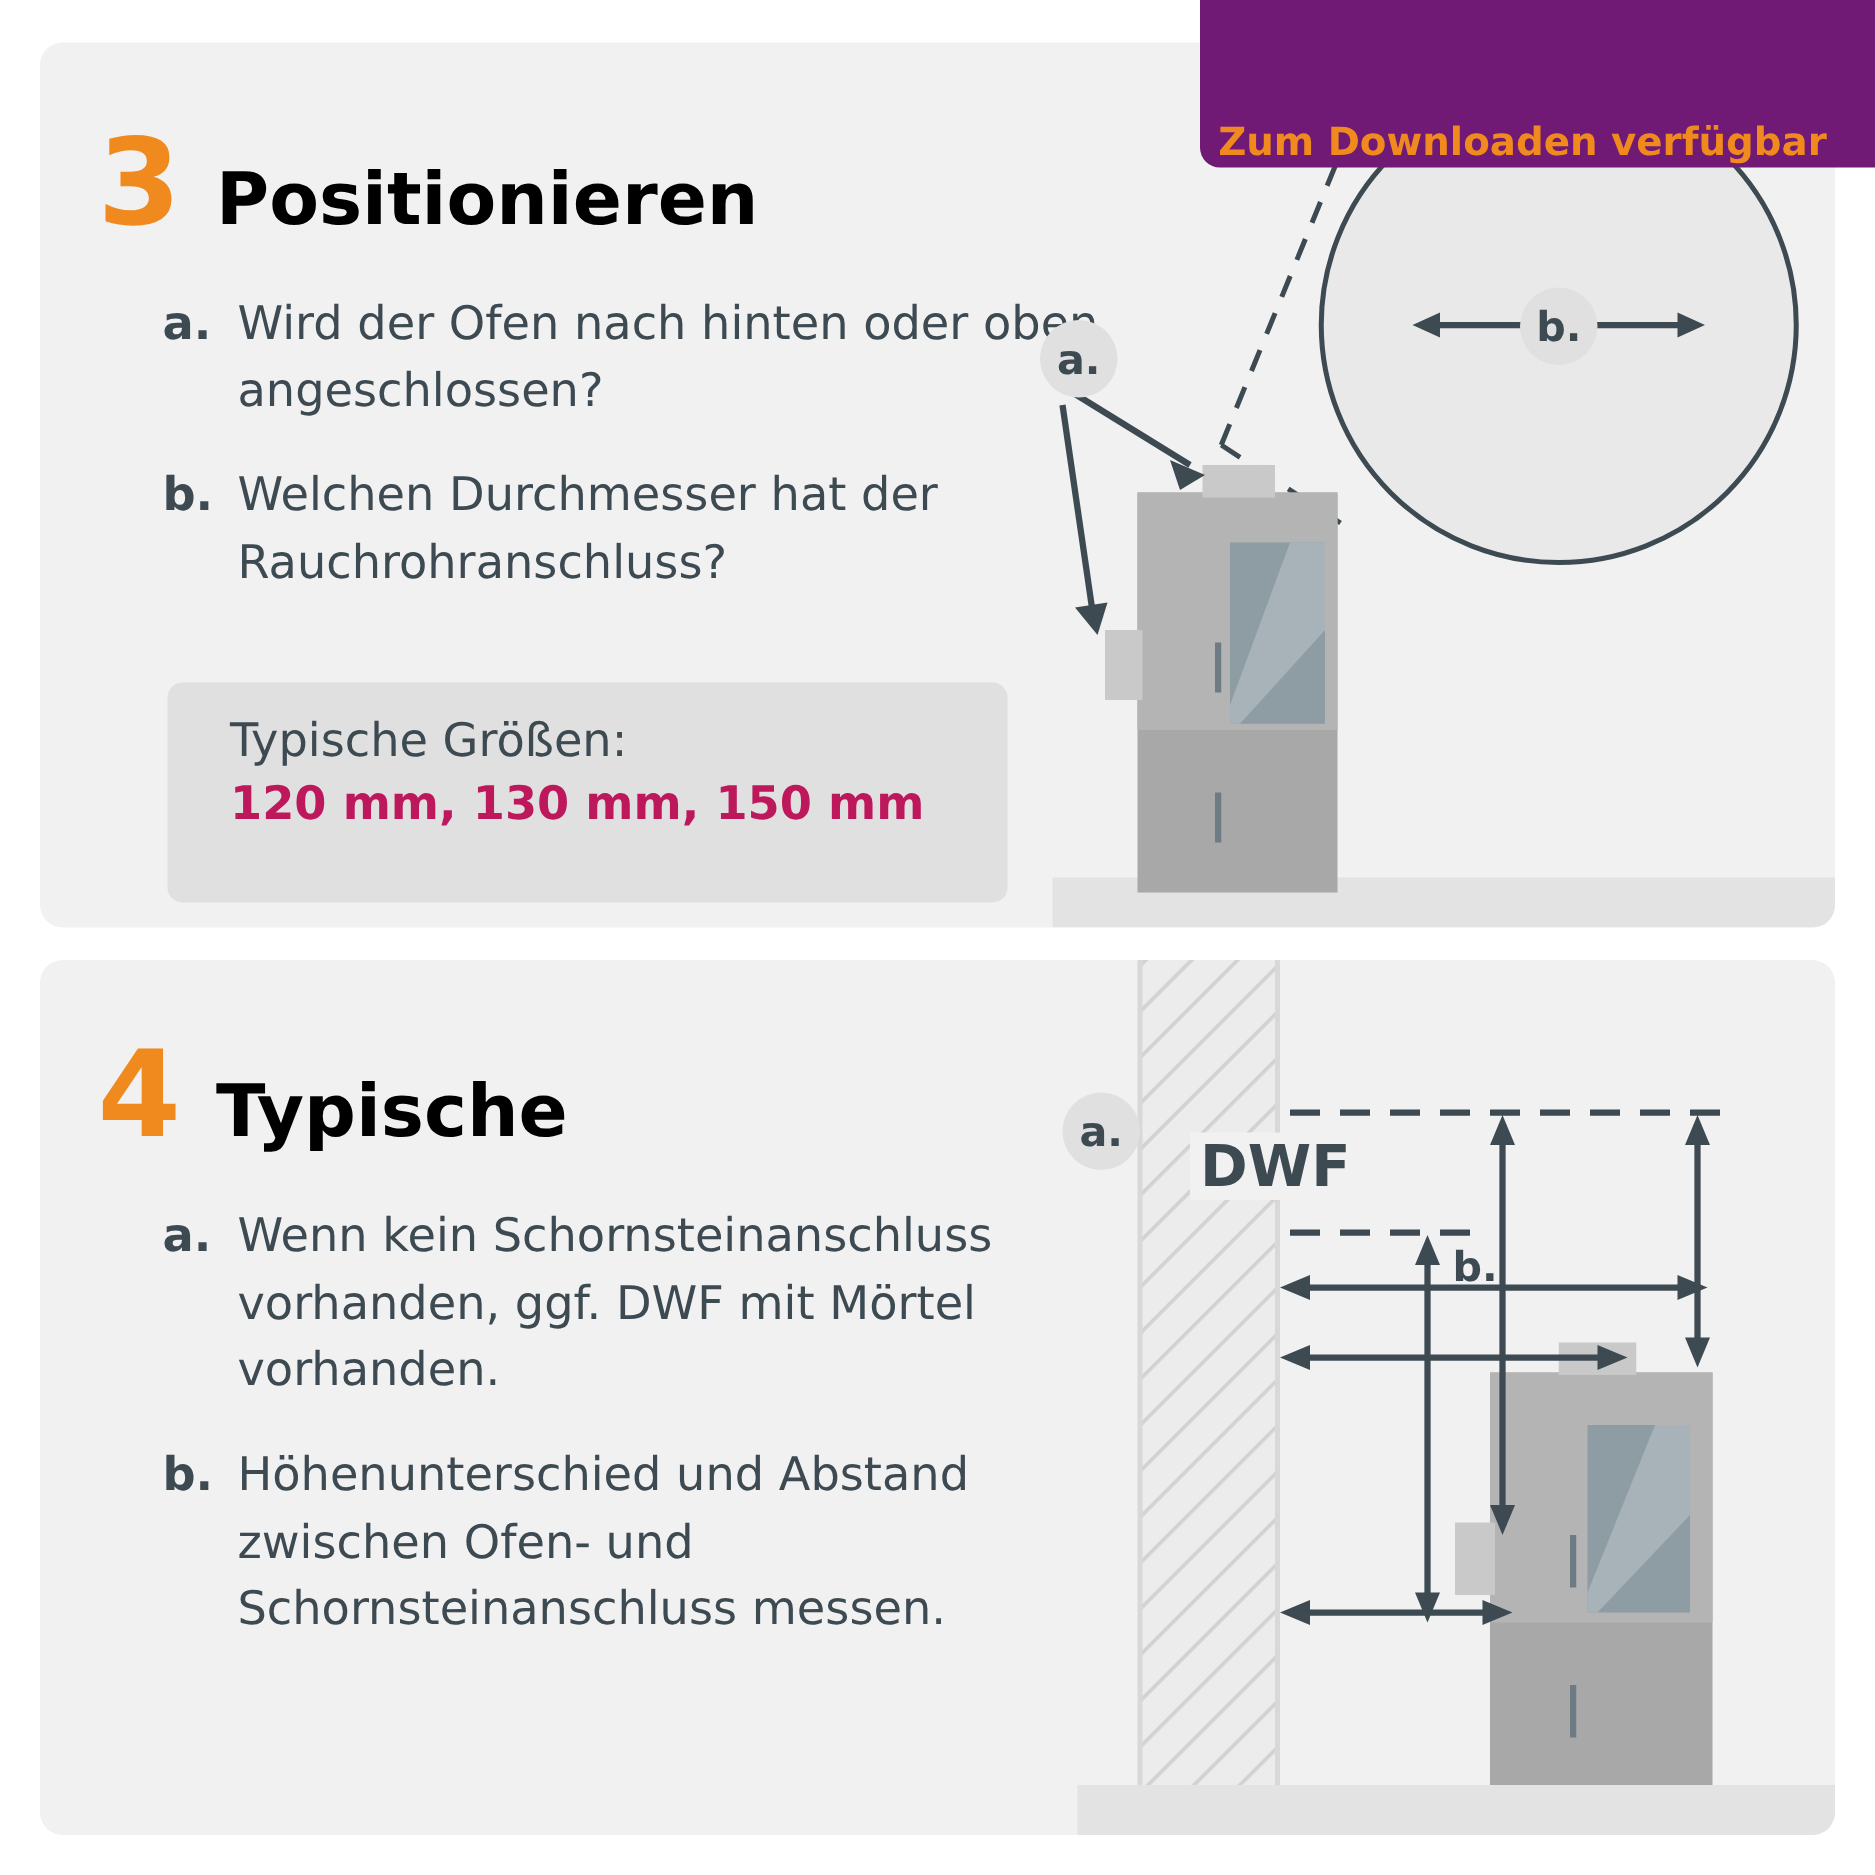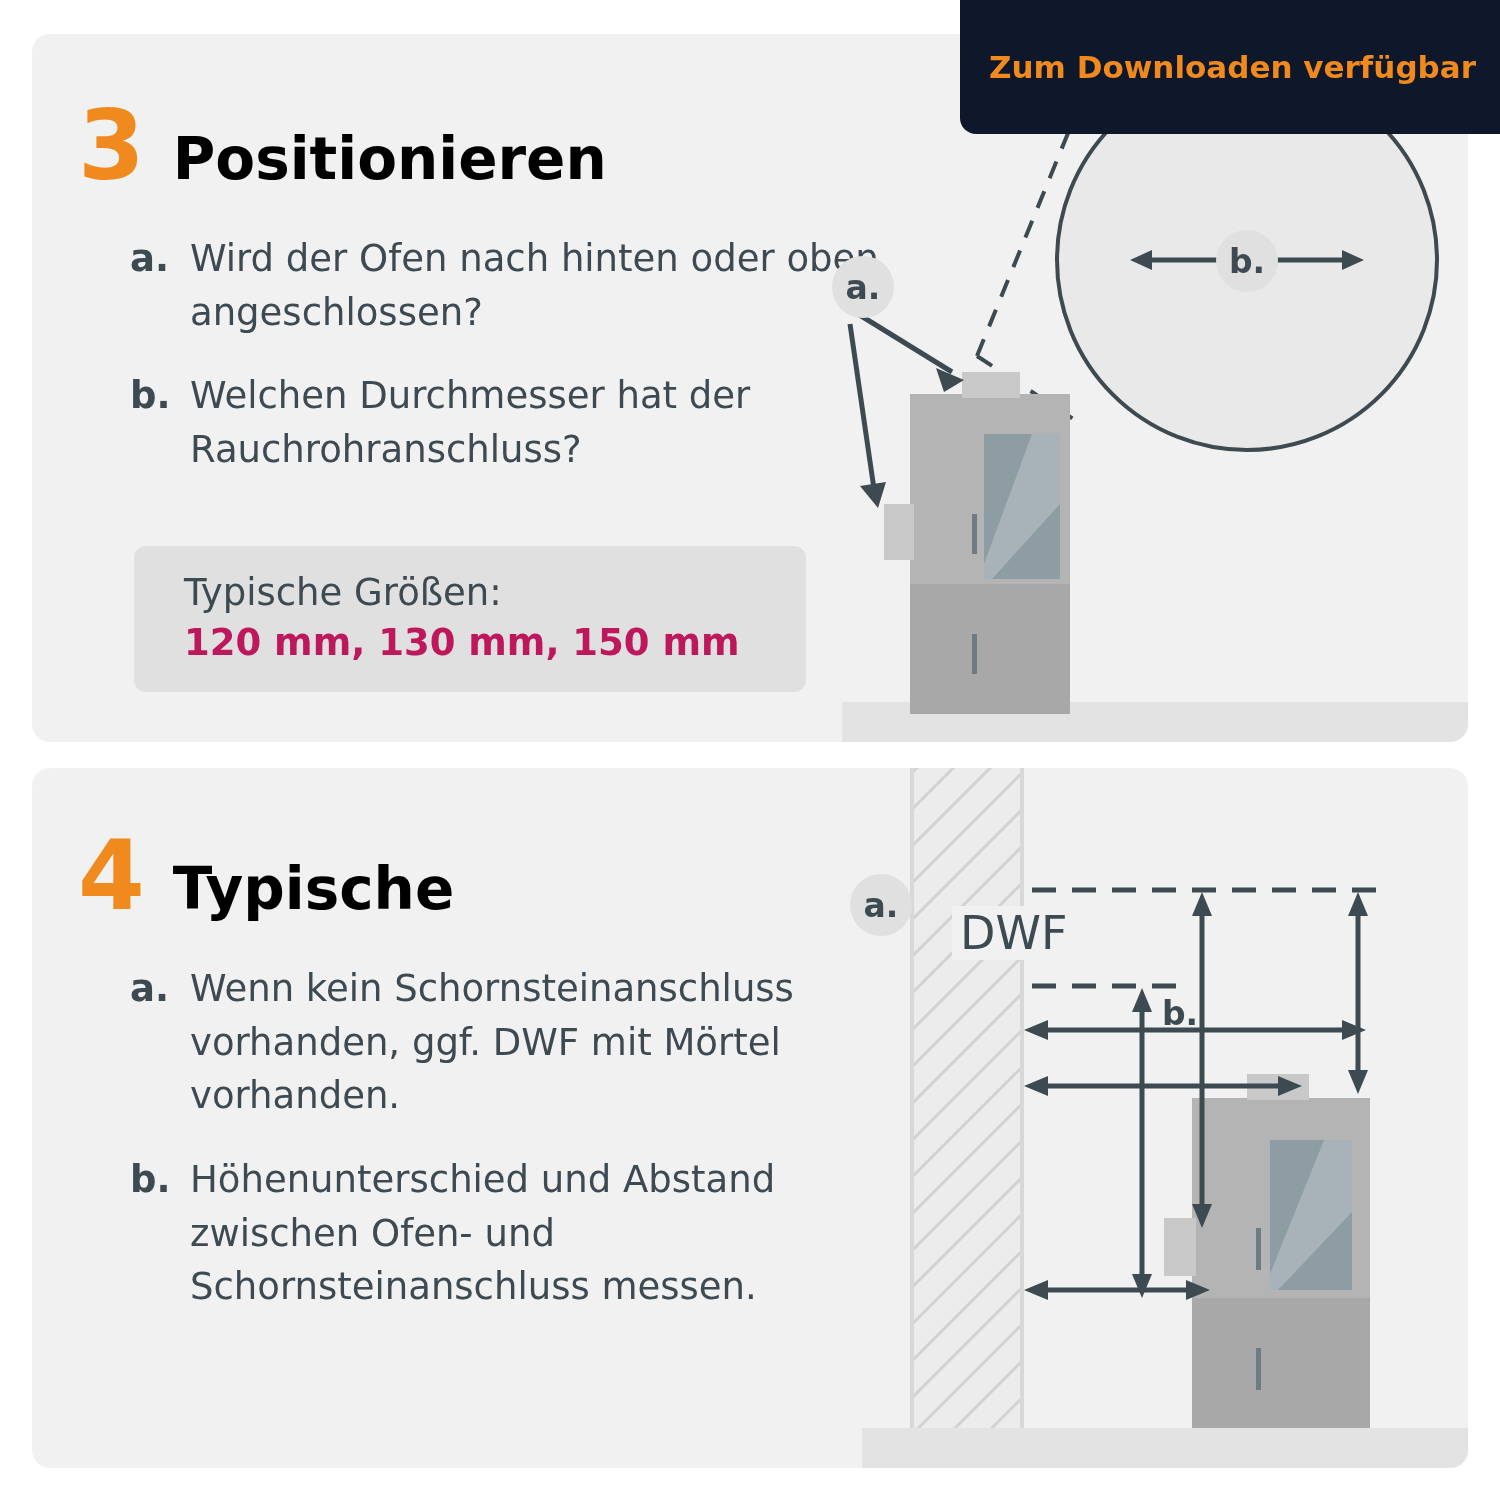--- a/index.html
+++ b/index.html
@@ -100,21 +100,21 @@
     color: #3d4a52;
     line-height: 1.45;
   }
 
   
   .note-box {
     position: absolute;
     left: 134px;
     top: 546px;
     width: 672px;
-    height: 146px;
+    height: 176px;
     background: #e0e0e0;
     border-radius: 12px;
     padding: 22px 30px 0 50px;
     box-sizing: border-box;
   }
   .note-line1 {
     font-size: 37px;
     color: #3d4a52;
     line-height: 1.35;
   }
@@ -125,24 +125,23 @@
     line-height: 1.35;
   }
 
   
   #download-callout {
     position: absolute;
     right: 0;
     top: 0;
     width: 540px;
     height: 134px;
-    background: #0f172a;
+    background: #701a75;
     border-bottom-left-radius: 16px;
     display: flex;
-    flex-direction: column;
     align-items: flex-end;
     justify-content: center;
     padding-right: 24px;
     box-sizing: border-box;
     z-index: 20;
   }
   #download-callout .dl1 {
     font-size: 31px;
     font-weight: bold;
     color: #f08a1e;
@@ -310,21 +309,21 @@
       <polygon points="992,262 1016,252 1016,272" fill="#3d4a52"></polygon>
       <polygon points="1334,262 1310,252 1310,272" fill="#3d4a52"></polygon>
       <polygon points="992,318 1016,308 1016,328" fill="#3d4a52"></polygon>
       <polygon points="1270,318 1246,308 1246,328" fill="#3d4a52"></polygon>
       <polygon points="992,522 1016,512 1016,532" fill="#3d4a52"></polygon>
       <polygon points="1178,522 1154,512 1154,532" fill="#3d4a52"></polygon>
     </svg>
 
     <div class="badge" style="left:818px; top:106px;">a.</div>
     <div class="badge-plain" style="left:1130px; top:226px;">b.</div>
-    <div class="dwf-label" style="left:920px; top:138px; background:#f1f1f1; padding:0 8px;">DWF</div>
+    <div class="dwf-label" style="left:920px; top:138px; background:#f1f1f1; padding:0 8px;font-weight:bold;">DWF</div>
   </div>
 
   <div class="head" id="head-4">
     <span class="step-num">4</span>
     <span class="step-title">Typische</span>
   </div>
 
   <div class="bullets" id="bullets-4">
     <div class="bullet">
       <span class="marker">a.</span>

